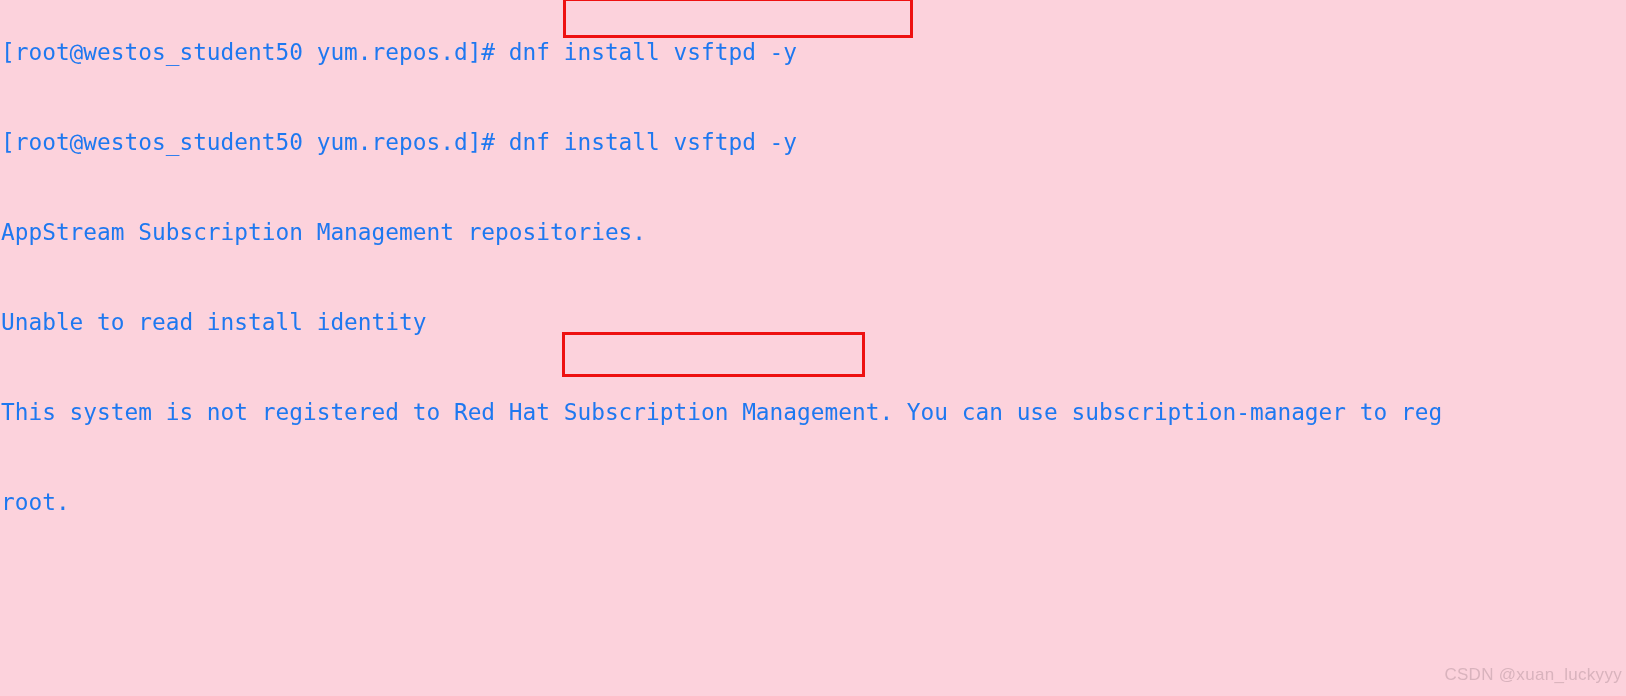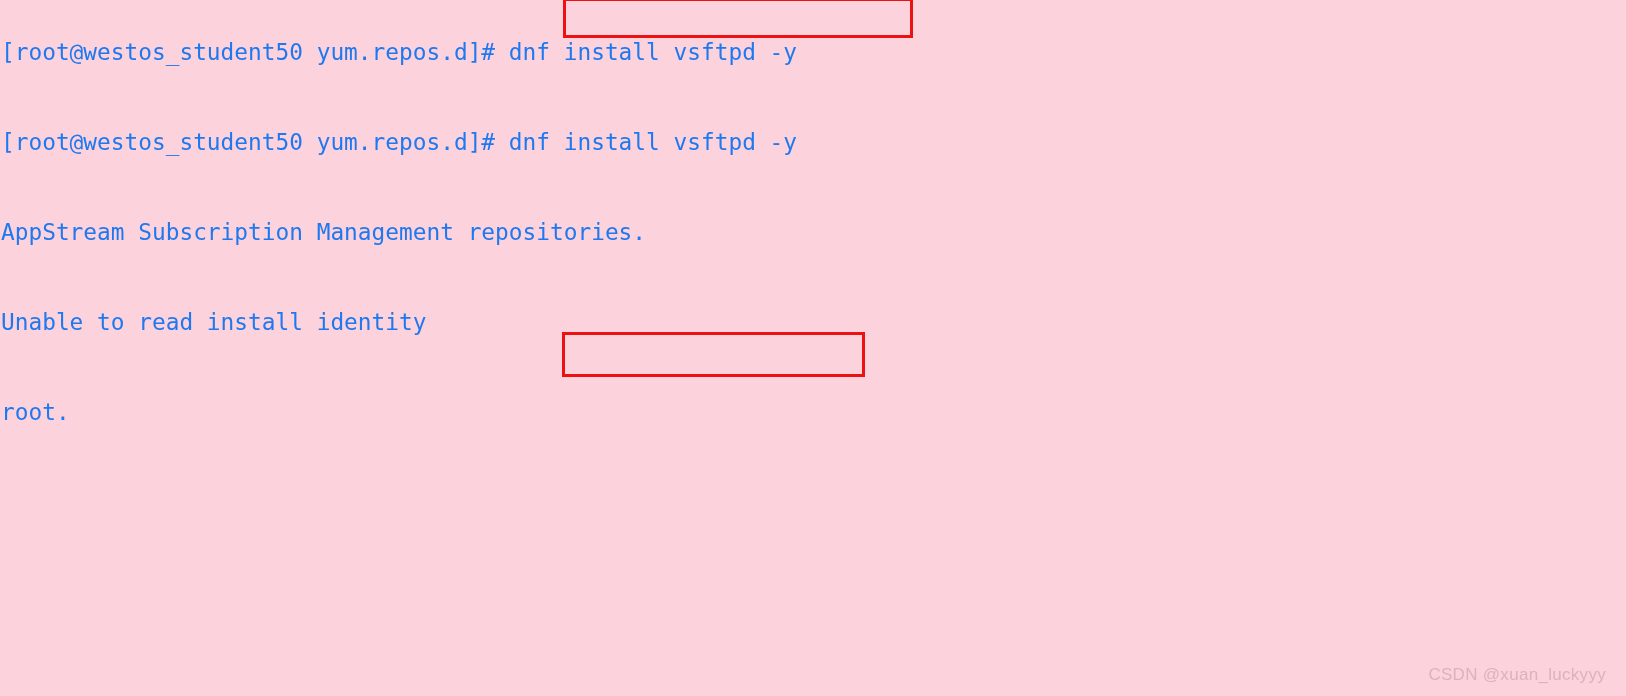--- a/index.html
+++ b/index.html
@@ -51,39 +51,40 @@
   }
   #hl-lftp {
     left: 562px;
     top: 332px;
     width: 303px;
     height: 45px;
   }
   
   #watermark {
     position: absolute;
-    right: 20px;
+    right: 4px;
     bottom: 6px;
     font-family: "Liberation Sans", sans-serif;
     font-size: 17px;
     color: #d9b3bd;
     letter-spacing: 0.3px;
     white-space: pre;
   }
 </style>
 </head>
 <body>
 
 <div id="screen">
 
   <div id="term">
     <div class="row">[root@westos_student50 yum.repos.d]# dnf install vsftpd -y</div>
     <div class="row">[root@westos_student50 yum.repos.d]# dnf install vsftpd -y</div>
     <div class="row">AppStream Subscription Management repositories.</div>
     <div class="row">Unable to read install identity</div>
+    <div class="row">This system is not registered to Red Hat Subscription Management. You can use subscription-manager to reg</div>
     <div class="row">root.</div>
     
     
     
     
     
     
     
     
     

